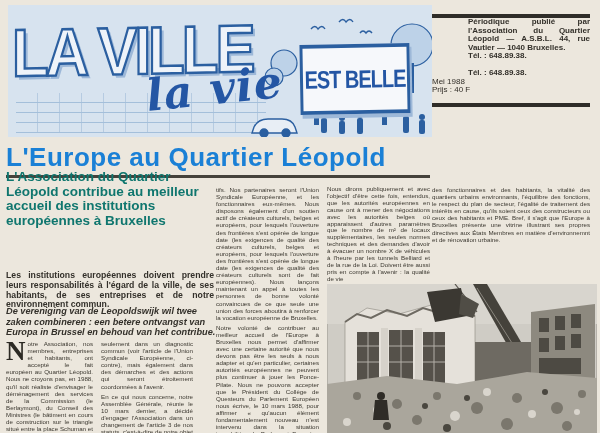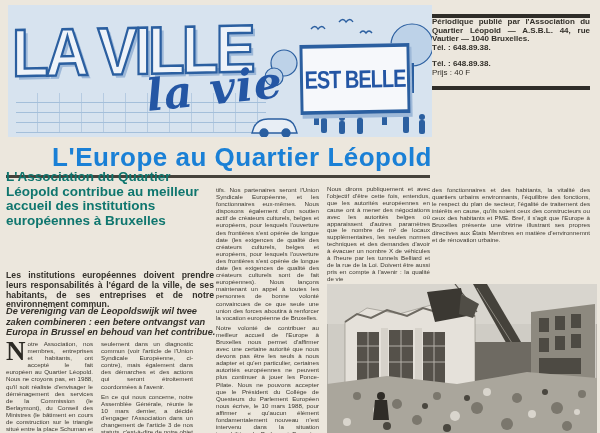--- a/index.html
+++ b/index.html
@@ -24,25 +24,25 @@
             background:#f6f8fb;border:3px solid #2b5fa0;
             box-shadow:2px 3px 0 #9db8d8;display:flex;align-items:center;justify-content:center;
             font:900 20px/20px "Liberation Sans",sans-serif;color:#2456a4;
             letter-spacing:-1px;transform:rotate(-1deg) scaleY(1.25);}
   .mast-decor{position:absolute;left:0;top:0;}
   
   .sidebar{position:absolute;left:432px;top:14px;width:158px;font-size:8px;line-height:8.6px;}
   .bar{height:4px;background:#2f2d28;margin:0 0 6px 0;}
   .bar.bottom{margin:8px 0 0 0;}
   .sidebar .blk{margin-bottom:8px;text-align:justify;color:#33302a;}
-  .sidebar .b{font-weight:bold;}
+  .sidebar .b{font-weight:bold;padding-left:36px;}
   .sidebar div{margin:0;}
   
   .headline{position:absolute;left:6px;top:143px;width:426px;
-            font:bold 26px/28px "Liberation Sans",sans-serif;letter-spacing:.5px;color:#1a80d6;text-align:right;}
+            font:bold 26px/28px "Liberation Sans",sans-serif;letter-spacing:.5px;color:#1a80d6;}
   .headrule{position:absolute;left:6px;top:175px;width:424px;height:3px;background:#45423b;}
   
   .subhead{position:absolute;left:6px;top:170px;width:200px;
            font:bold 13.5px/14.5px "Liberation Sans",sans-serif;color:#0f766e;}
   .lead-fr{position:absolute;left:6px;top:271px;width:208px;
            font:bold 8.7px/9.8px "Liberation Sans",sans-serif;color:#33302a;text-align:justify;}
   .lead-nl{position:absolute;left:6px;top:306px;width:212px;
            font:bold italic 9.2px/10.6px "Liberation Sans",sans-serif;color:#33302a;}
   
   .col{position:absolute;font-size:6.2px;line-height:7.1px;color:#3a372f;
@@ -111,20 +111,21 @@
   </div>
 
   <div class="sidebar">
     <div class="bar"></div>
     <div class="blk">
       <div class="b">Périodique publié par l'Association du Quartier Léopold — A.S.B.L. 44, rue Vautier — 1040 Bruxelles.</div>
       <div class="b">Tél. : 648.89.38.</div>
     </div>
     <div class="blk">
       <div class="b">Tél. : 648.89.38.</div>
+      <div>Mei 1988</div>
       <div>Prijs : 40 F</div>
     </div>
     <div class="bar bottom"></div>
   </div>
 
   <h1 class="headline" style="margin:0;">L'Europe au Quartier Léopold</h1>
   <div class="headrule"></div>
 
   <div class="subhead">L'Association du Quartier Léopold contribue au meilleur accueil des institutions européennes à Bruxelles</div>
   <div class="lead-fr">Les institutions européennes doivent prendre leurs responsabilités à l'égard de la ville, de ses habitants, de ses entreprises et de notre environnement commun.</div>

